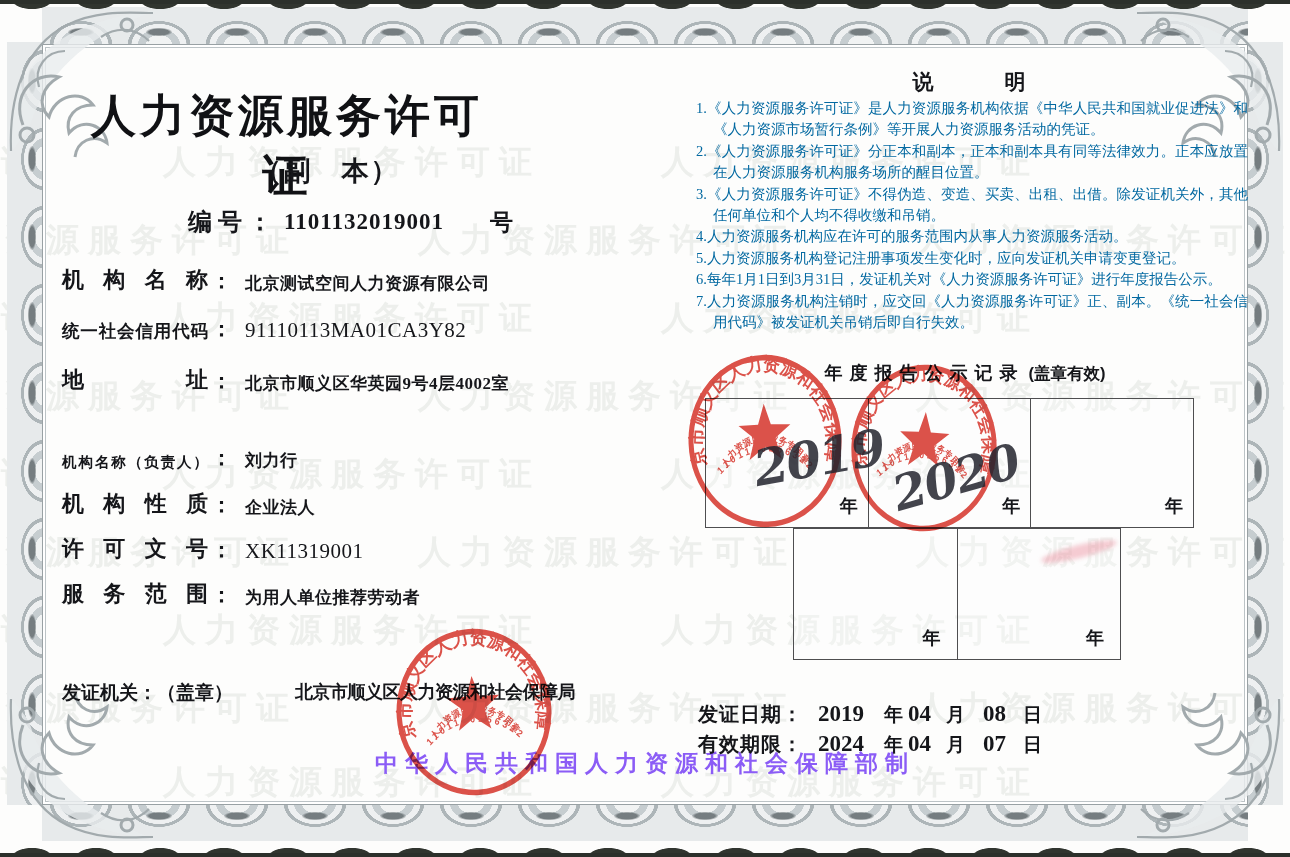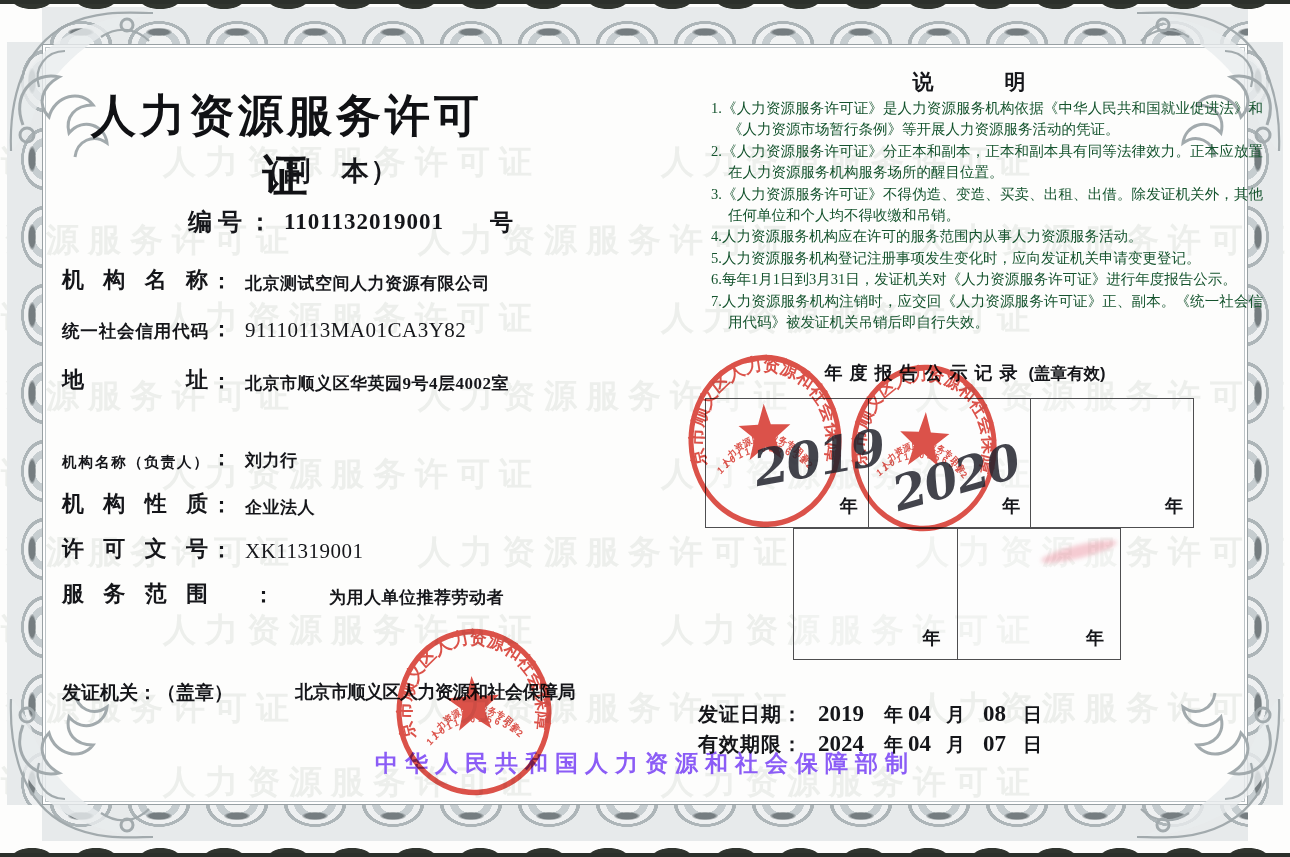--- a/index.html
+++ b/index.html
@@ -66,39 +66,39 @@
   .subtitle{left:107px;top:153px;width:440px;text-align:center;font-size:27px;font-weight:700;letter-spacing:2px;}
   .serial{left:188px;top:206px;display:flex;align-items:center;}
   .serial-label{font-family:"Liberation Serif",serif;font-size:24px;font-weight:600;letter-spacing:6px;}
   .serial-colon{font-family:"Liberation Serif",serif;font-size:24px;font-weight:600;}
   .serial-value{font-family:"Liberation Serif",serif;font-size:23px;font-weight:600;margin-left:12px;letter-spacing:1px;}
   .serial-suffix{font-family:"Liberation Serif",serif;font-size:23px;font-weight:600;margin-left:46px;}
   .fields{left:62px;top:262px;width:612px;height:370px;}
   .frow{position:absolute;left:0;display:flex;align-items:flex-end;}
   .frow:nth-of-type(1){top:3px;}  .frow:nth-of-type(2){top:53px;}  .frow:nth-of-type(3){top:103px;font-family:Liberation Serif, serif;}
   .frow:nth-of-type(4){top:182px;}.frow:nth-of-type(5){top:227px;} .frow:nth-of-type(6){top:272px;}
-  .frow:nth-of-type(7){top:317px;gap:42px;}
+  .frow:nth-of-type(7){top:317px;}
   .flabel{display:inline-block;width:146px;font-weight:800;font-size:22px;
           text-align:justify;text-align-last:justify;}
   .frow:nth-of-type(2) .flabel{font-size:17.5px;}
   .frow:nth-of-type(4) .flabel{font-size:14.5px;font-weight:700;}
   .fcolon{font-weight:800;font-size:21px;margin-left:3px;}
   .fval{margin-left:13px;font-weight:800;font-size:17px;letter-spacing:.5px;}
   .frow:nth-of-type(2) .fval,.frow:nth-of-type(6) .fval{
       font-family:"Liberation Serif",serif;font-weight:400;font-size:21px;letter-spacing:.5px;}
   .issuer{left:62px;top:680px;display:flex;align-items:flex-start;gap:36px;}
   .issuer-label{font-weight:800;font-size:19px;}
   .issuer-value{font-weight:800;font-size:18px;letter-spacing:-.5px;margin-left:26px;}
   .maker{left:0;top:748px;width:1290px;text-align:center;font-family:"Liberation Serif",serif;
          font-size:23px;font-weight:600;letter-spacing:7px;color:#8b5cf6;}
   
   .notes-title{left:692px;top:68px;width:556px;text-align:center;font-family:"Liberation Serif",serif;
                font-size:21px;font-weight:700;letter-spacing:2px;}
   .notes-list{left:696px;top:98px;width:552px;font-family:"Liberation Serif",serif;font-size:14.5px;
-              line-height:21.4px;text-align:justify;color:#14532d;margin-left:15px;}
+              line-height:21.4px;text-align:justify;color:#0369a1;}
   .note-item{padding-left:17px;text-indent:-17px;}
   .ar-title{left:710px;top:361px;width:510px;text-align:center;font-family:"Liberation Serif",serif;
             font-size:18px;font-weight:600;letter-spacing:7px;}
   .ar-note{font-family:"Liberation Sans",sans-serif;font-weight:800;font-size:16.5px;letter-spacing:0;margin-left:4px;}
   .ar-row{display:flex;}
   .ar-r1{left:705px;top:398px;width:489px;height:130px;}
   .ar-r2{left:793px;top:528px;width:328px;height:132px;}
   .ar-cell{flex:1;position:relative;border:1px solid #4e4e50;background:rgba(255,255,255,.25);}
   .ar-cell + .ar-cell{margin-left:-1px;}
   .ar-unit{position:absolute;bottom:9px;right:10px;font-size:18px;font-weight:800;}

